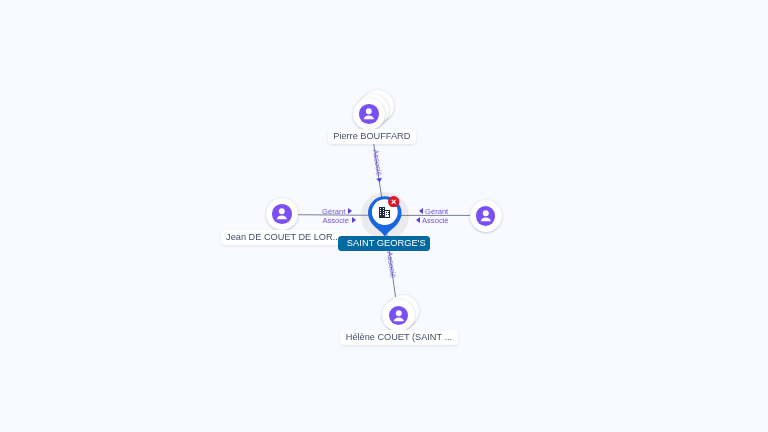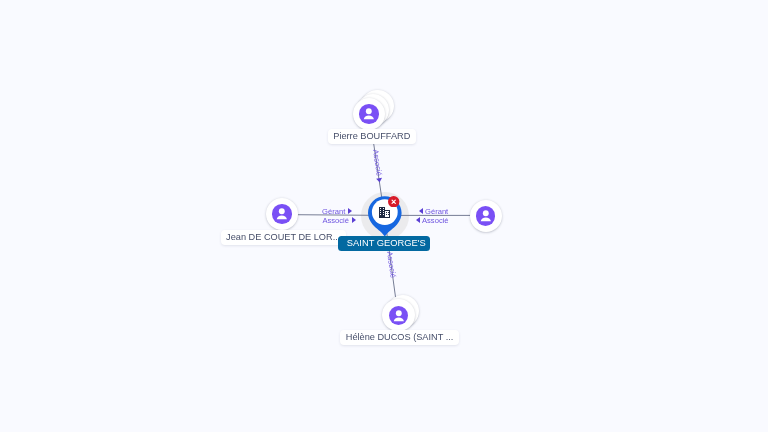--- a/index.html
+++ b/index.html
@@ -88,21 +88,21 @@
     <div class="disc" style="left:4.2px;top:-4.1px"></div>
     <div class="disc av-front" style="left:0;top:0">
       <span class="person-dot">
           <svg viewBox="0 0 24 24" aria-hidden="true">
             <circle cx="12" cy="8.95" r="3.6" fill="#fff"></circle>
             <path d="M12 14.05c-3.2 0-5.8 2.05-6.25 4.7h12.5c-.45-2.65-3.05-4.7-6.25-4.7z" fill="#fff"></path>
           </svg>
         </span>
     </div>
   </div>
-  <div class="nlabel" style="left:340.2px;top:329.6px">Hélène DUCOS (SAINT ...</div>
+  <div class="nlabel" style="left:340.2px;top:329.6px">Hélène COUET (SAINT ...</div>
 
   <div class="elabel" style="right:416.2px;top:207.7px"><span>Gérant</span><span class="arw r"></span></div>
   <div class="elabel" style="right:412.5px;top:216.7px"><span>Associé</span><span class="arw r"></span></div>
   <div class="elabel" style="left:419px;top:207.5px"><span class="arw l"></span><span>Gérant</span></div>
   <div class="elabel" style="left:416px;top:216.5px"><span class="arw l"></span><span>Associé</span></div>
   <div class="elabel vert" style="left:379px;top:149px;transform:rotate(82deg)"><span>Associé</span><span class="arw r"></span></div>
   <div class="elabel vert" style="left:392.5px;top:251px;transform:rotate(82deg)"><span>Associé</span></div>
 
   <div class="node" style="left:367.6px;top:195.6px;width:34px;height:41px">
     <svg width="34" height="41" viewBox="0 0 34 41">

